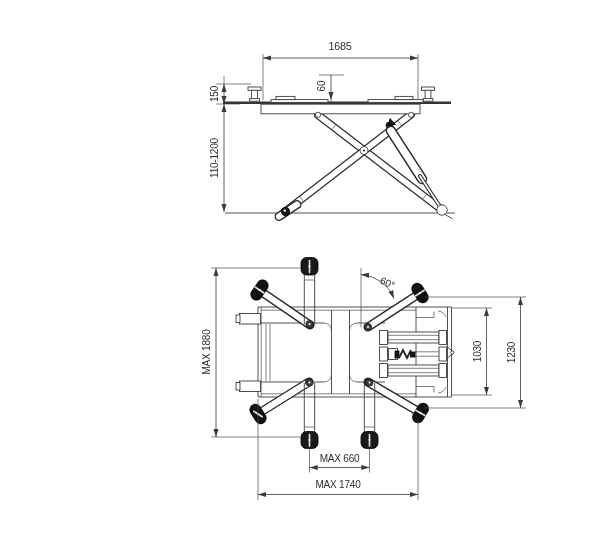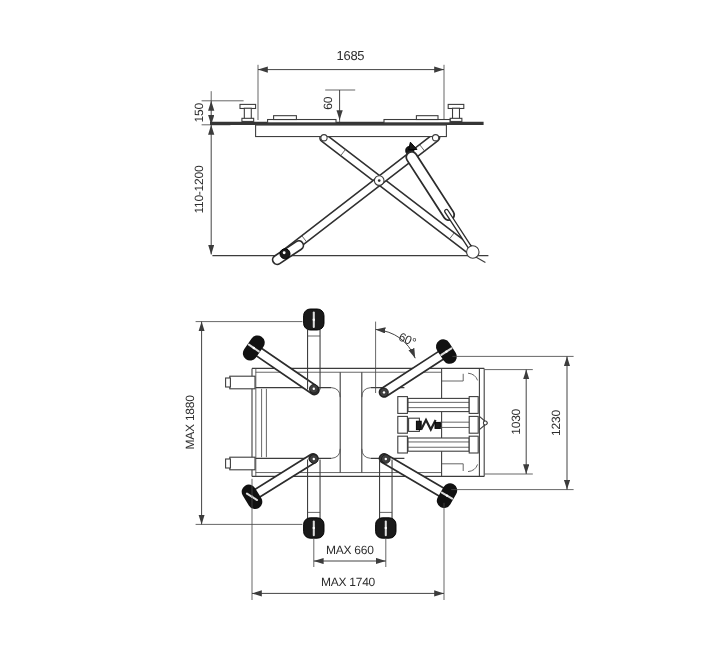--- a/index.html
+++ b/index.html
@@ -1,16 +1,16 @@
 <!DOCTYPE html>
 <html><head>
 <meta charset="utf-8">
 <style>
   html,body{margin:0;padding:0;background:#ffffff;}
-  .canvas{width:480px;height:557px;position:relative;background:#ffffff;overflow:hidden;}
+  .canvas{width:480px;height:557px;position:relative;background:#ffffff;overflow:hidden;padding-left:48px;}
   svg{display:block;}
   .ln{stroke:#3c3c3c;stroke-width:0.9;fill:none;}
   .lnf{stroke:#3c3c3c;stroke-width:0.9;fill:#ffffff;}
   .thin{stroke:#4a4a4a;stroke-width:0.7;fill:none;}
   .dimln{stroke:#3c3c3c;stroke-width:0.8;fill:none;}
   .arr2{marker-start:url(#arw);marker-end:url(#arw);}
   .arr1{marker-end:url(#arw);}
   .tube{stroke:#303030;stroke-width:8;stroke-linecap:round;fill:none;}
   .tubein{stroke:#ffffff;stroke-width:5.4;stroke-linecap:round;fill:none;}
   .ptube{stroke:#2c2c2c;stroke-width:9;stroke-linecap:round;fill:none;}

